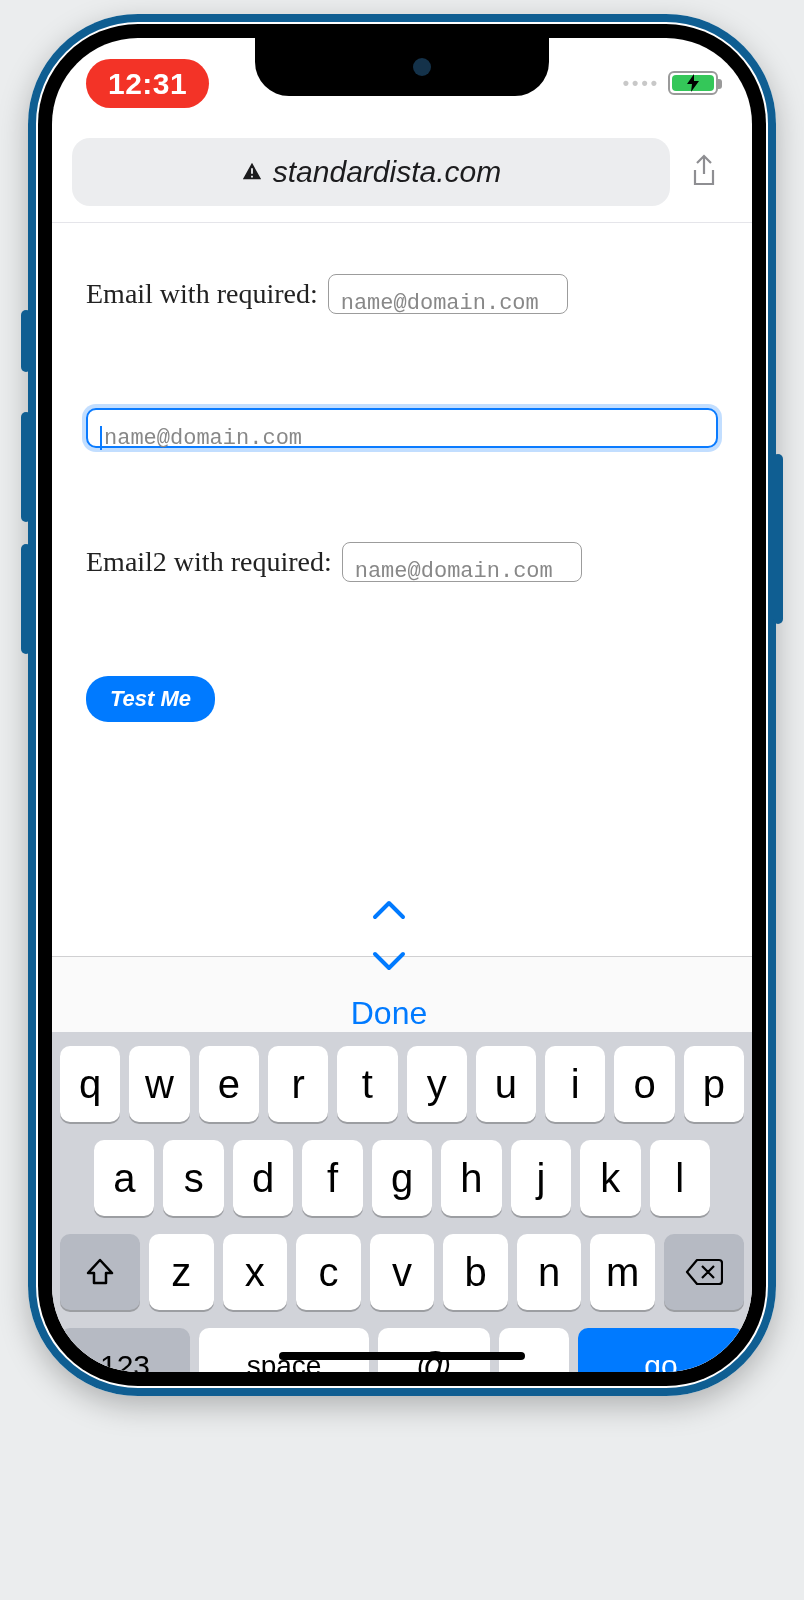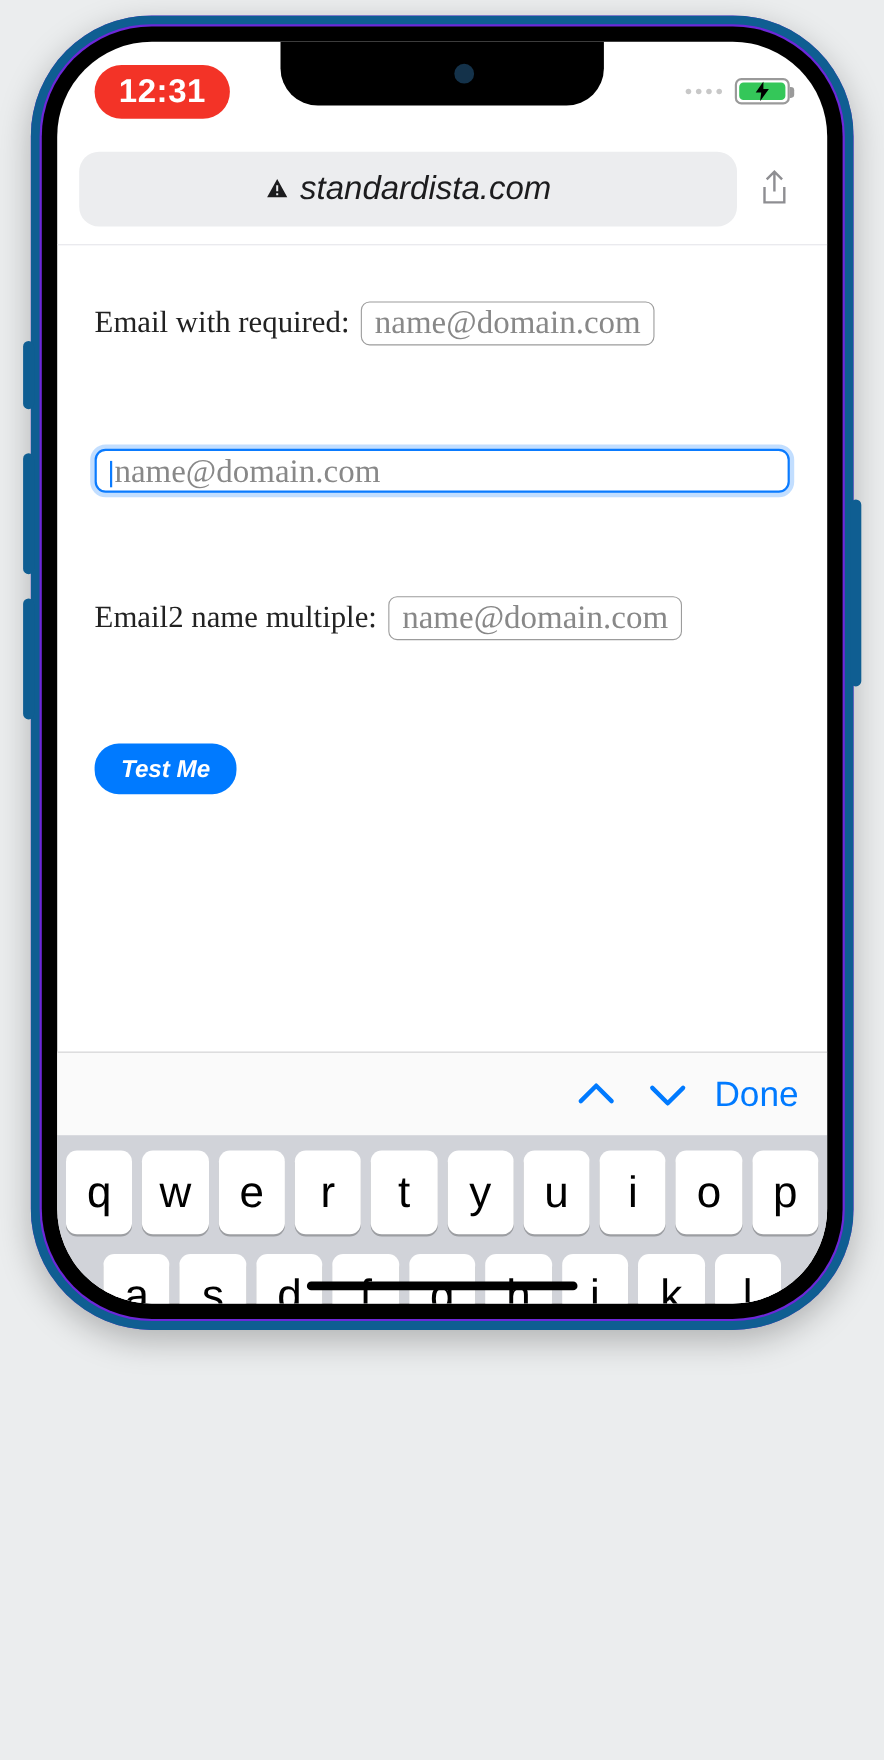--- a/index.html
+++ b/index.html
@@ -10,22 +10,22 @@
     background:#ebedee;
     font-family:-apple-system,"SF Pro Text","Helvetica Neue",Arial,sans-serif;
     overflow:hidden;
     position:relative;
   }
 
   
   .frame {
     position:absolute;
     left:28px; top:14px;
-    width:748px; height:1195px;
-    background:#6d28d9;
+    width:748px; height:1382px;
+    background:#ffffff;
     border-radius:110px;
     box-shadow: 0 10px 30px rgba(0,0,0,0.25), inset 0 0 0 8px #0f5e92;
   }
   .frame-inner {
     position:absolute; inset:10px;
     background:#000;
     border-radius:100px;
   }
   .screen {
     position:absolute; inset:14px;
@@ -72,45 +72,45 @@
 
   
   .content{position:absolute;top:200px;left:0;right:0;padding:36px 34px 0;font-family:Georgia,"Times New Roman",serif;color:#222;}
   .row{margin-bottom:94px;}
   .row-label{font-size:28px;display:inline;vertical-align:middle;text-align:right;}
   .email-input{
     display:inline-block; vertical-align:middle;
     height:40px; min-width:240px;
     border:1px solid #9c9c9c;
     border-radius:8px;
-    font-size:30px; color:#888;
+    font-size:22px; color:#888;
     background:#fff;
-    padding:2px 12px;
+    padding:16px 12px;
     margin-left:6px;
-    font-family:Liberation Serif, serif;
+    font-family:Liberation Mono, monospace;
   }
   .row-block .email-input{display:block;margin:8px 0 0 0;}
   .focused{
     border:2px solid #0a7bff;
     box-shadow:0 0 0 4px rgba(10,123,255,0.25);
     border-radius:10px;
   }
   .focused .cursor{display:inline-block;width:2px;height:24px;background:#0a7bff;vertical-align:middle;margin-right:2px;}
 
   .submit-btn{
     background:#007aff;color:#fff;
     font-family:-apple-system,Arial,sans-serif;
     font-size:22px;font-weight:700;
     border:none;border-radius:22px;padding:10px 24px;
     cursor:pointer;
     font-style:italic;
   }
 
   
-  .kb-accessory{position:absolute;top:918px;left:0;right:0;height:76px;background:#fafafa;border-top:1px solid #d0d0d2;display:flex;align-items:center;justify-content:flex-end;padding-right:26px;gap:21px;}
+  .kb-accessory{position:absolute;top:918px;left:0;right:0;height:76px;background:#fafafa;border-top:1px solid #d0d0d2;display:flex;align-items:center;justify-content:flex-end;padding-right:26px;gap:21px;flex-direction:column;}
   .kb-accessory .nav-btn{color:#007aff;width:44px;height:44px;display:flex;align-items:center;justify-content:center;}
   .kb-accessory .done{color:#007aff;font-size:32px;font-weight:400;}
 
   
   .keyboard{position:absolute;top:994px;left:0;right:0;bottom:0;background:#d1d3d9;padding:14px 8px 0;}
   .kb-row{display:flex;gap:9px;margin-bottom:18px;justify-content:center;}
   .key{
     flex:1; height:76px;background:#fff;border-radius:10px;
     box-shadow:0 2px 0 rgba(0,0,0,0.25);
     display:flex;align-items:center;justify-content:center;
@@ -174,21 +174,21 @@
 
       <div class="content">
         <div class="row">
           <span class="row-label">Email with required:</span>
           <span class="email-input">name@domain.com</span>
         </div>
         <div class="row row-block">
           <span class="email-input focused"><span class="cursor"></span><span>name@domain.com</span></span>
         </div>
         <div class="row">
-          <span class="row-label">Email2 name multiple:</span>
+          <span class="row-label">Email2 with required:</span>
           <span class="email-input">name@domain.com</span>
         </div>
         <button class="submit-btn">Test Me</button>
       </div>
 
       <div class="kb-accessory">
         <div class="nav-btn">
           <svg width="36" height="28" viewBox="0 0 36 28">
               <path fill="none" stroke="#007aff" stroke-width="4" stroke-linecap="round" stroke-linejoin="round" d="M4 20 L18 6 L32 20"></path>
             </svg>
@@ -237,20 +237,27 @@
           <div class="key">v</div>
           <div class="key">b</div>
           <div class="key">n</div>
           <div class="key">m</div>
           <div class="key util back">
             <svg width="38" height="28" viewBox="0 0 38 28">
                 <path fill="none" stroke="#000" stroke-width="2.2" stroke-linejoin="round" d="M12 2 H34 a3 3 0 0 1 3 3 V23 a3 3 0 0 1 -3 3 H12 L2 14 Z M17 8 L29 20 M29 8 L17 20"></path>
               </svg>
           </div>
         </div>
+        <div class="kb-row">
+          <div class="key util k123">123</div>
+          <div class="key space">space</div>
+          <div class="key at">@</div>
+          <div class="key dot">.</div>
+          <div class="key go">go</div>
+        </div>
         <div class="kb-bottom">
           <div class="emoji">
             <svg width="40" height="40" viewBox="0 0 40 40">
                 <circle cx="20" cy="20" r="17" fill="none" stroke="#5a5a5e" stroke-width="2.4"></circle>
                 <circle cx="14" cy="16" r="2.4" fill="#5a5a5e"></circle>
                 <circle cx="26" cy="16" r="2.4" fill="#5a5a5e"></circle>
                 <path d="M11 24 q9 10 18 0" fill="none" stroke="#5a5a5e" stroke-width="2.4" stroke-linecap="round"></path>
                 <path d="M11 24 q9 7 18 0 q-9 3 -18 0" fill="#5a5a5e"></path>
               </svg>
           </div>

